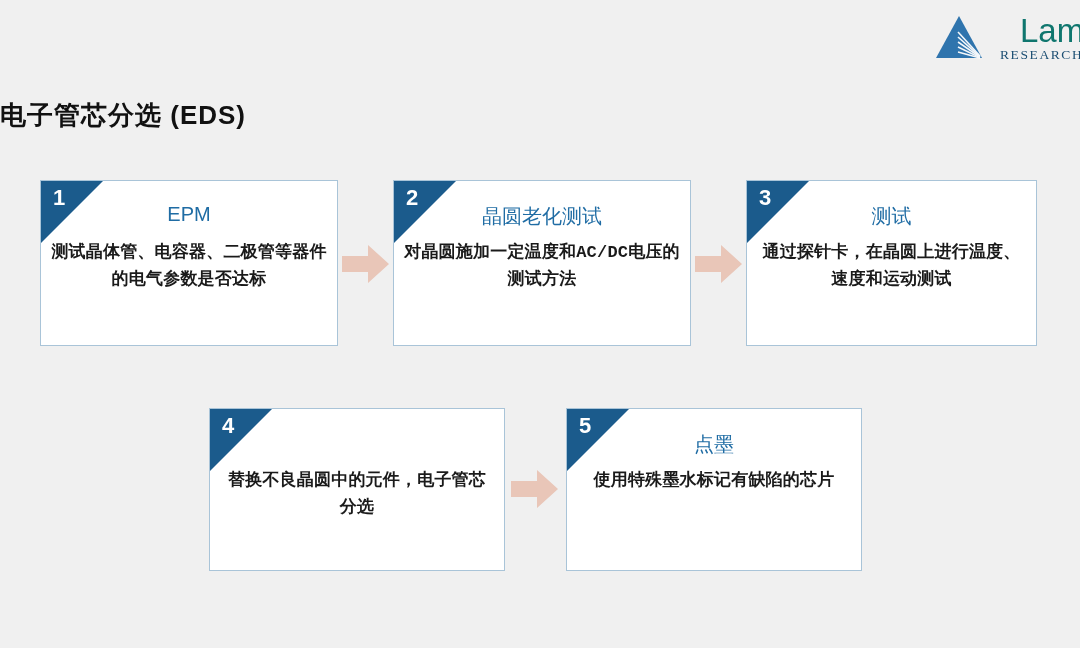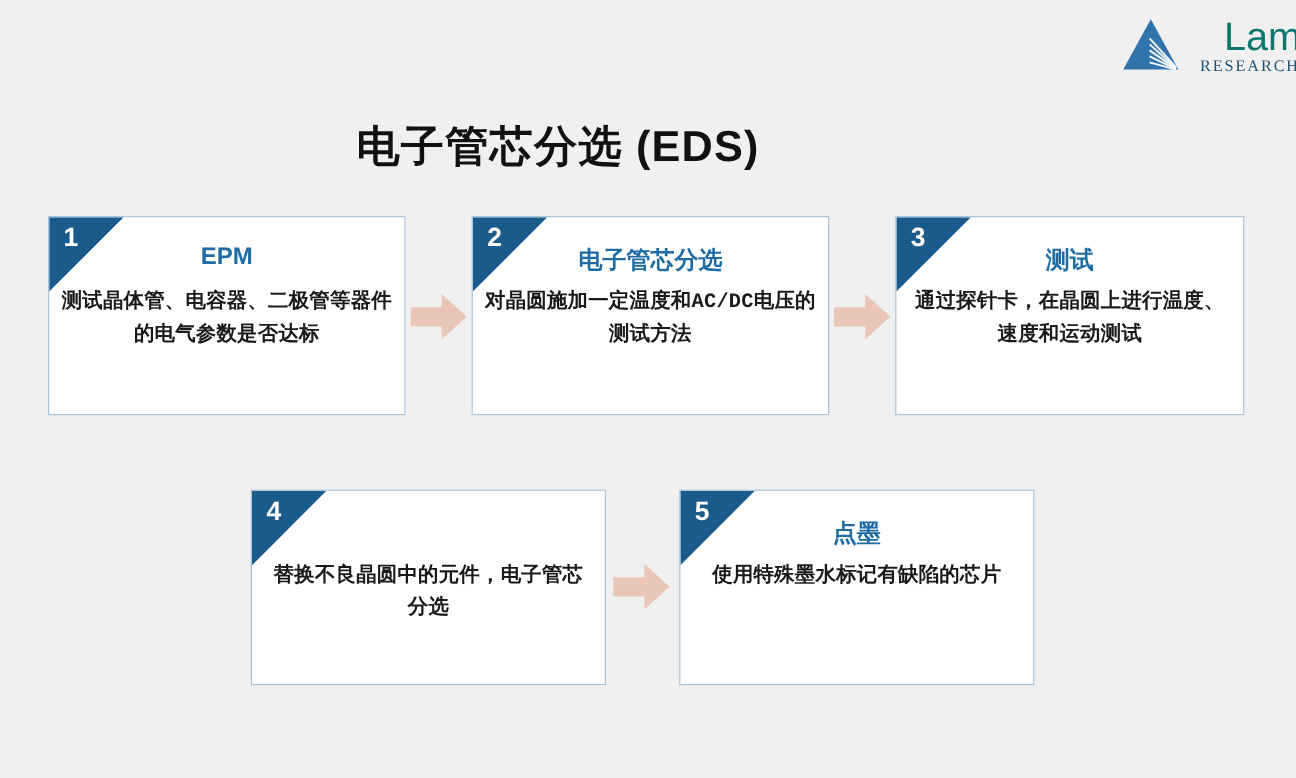--- a/index.html
+++ b/index.html
@@ -60,22 +60,22 @@
     margin-top: 1px;
     margin-left: 12px;
   }
 
   
   #slide-title {
     position: absolute;
     top: 98px;
     left: 0;
     width: 930px;
-    text-align: center;
-    font-size: 36px;
+    text-align: left;
+    font-size: 26px;
     font-weight: bold;
     color: #111111;
     letter-spacing: 1px;
   }
 
   
   .step-card {
     position: absolute;
     background: #ffffff;
     border: 1.5px solid #a9c4d8;
@@ -101,21 +101,21 @@
     line-height: 26px;
     z-index: 2;
   }
   .step-card .card-heading {
     position: absolute;
     left: 0;
     top: 22px;
     width: 100%;
     text-align: center;
     font-size: 20px;
-    font-weight: bold;
+    font-weight: normal;
     color: #1f6ca4;
     z-index: 1;
   }
   .step-card .card-body {
     position: absolute;
     left: 10px;
     right: 10px;
     top: 58px;
     text-align: center;
     font-size: 17px;
@@ -168,21 +168,21 @@
 <div class="step-card" id="card-1">
   <div class="corner-flag"></div>
   <div class="corner-number">1</div>
   <div class="card-heading">EPM</div>
   <div class="card-body">测试晶体管、电容器、二极管等器件的电气参数是否达标</div>
 </div>
 
 <div class="step-card" id="card-2">
   <div class="corner-flag"></div>
   <div class="corner-number">2</div>
-  <div class="card-heading">电子管芯分选</div>
+  <div class="card-heading">晶圆老化测试</div>
   <div class="card-body">对晶圆施加一定温度和AC/DC电压的测试方法</div>
 </div>
 
 <div class="step-card" id="card-3">
   <div class="corner-flag"></div>
   <div class="corner-number">3</div>
   <div class="card-heading">测试</div>
   <div class="card-body">通过探针卡，在晶圆上进行温度、速度和运动测试</div>
 </div>
 

